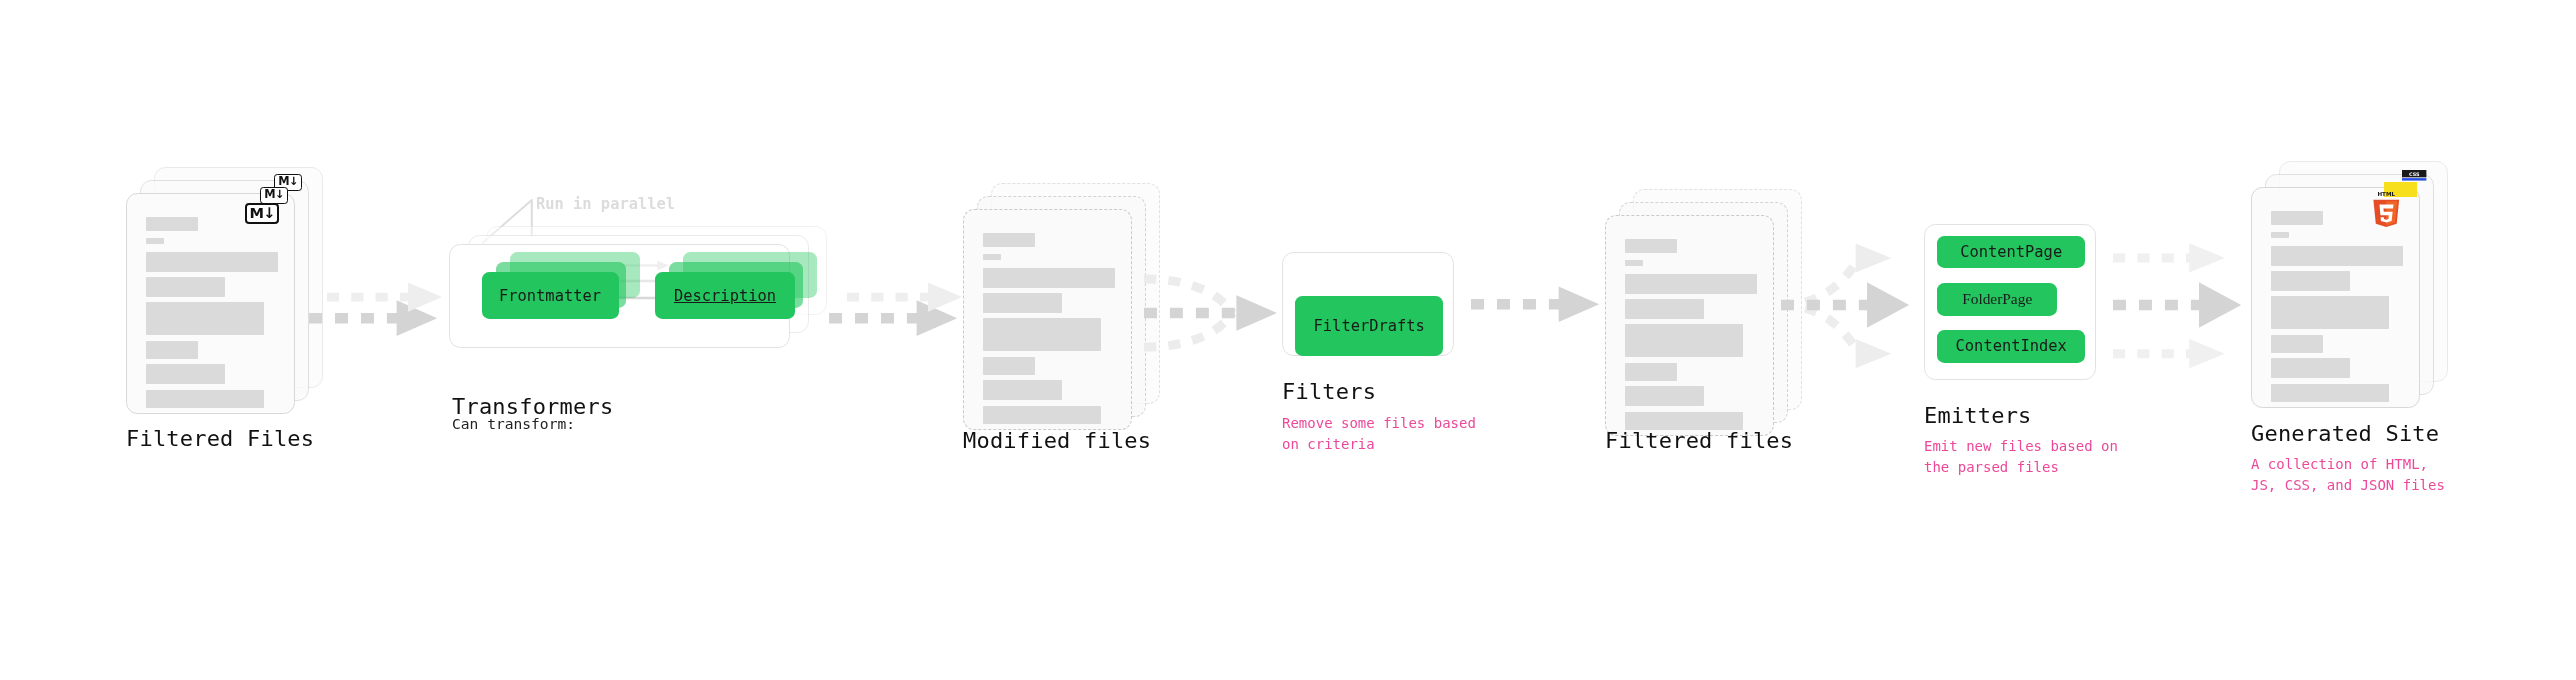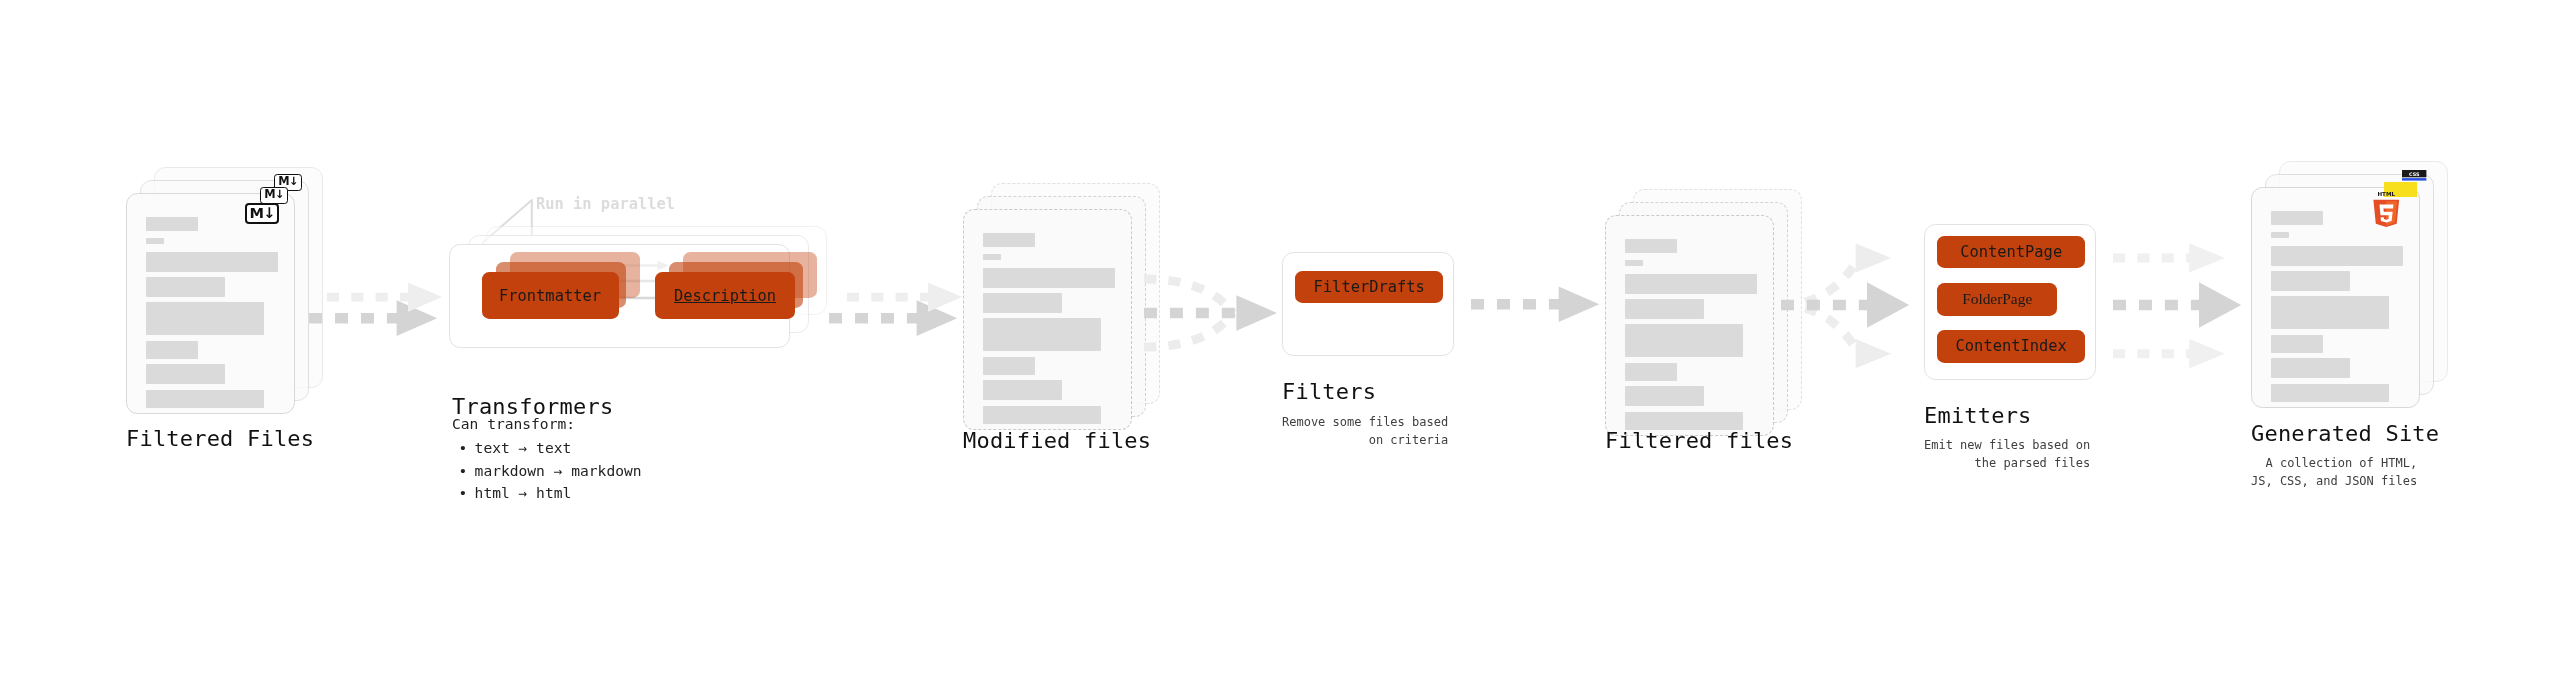--- a/index.html
+++ b/index.html
@@ -55,42 +55,41 @@
 
   
   .groupbox {
     position: absolute;
     border: 1.6px solid #e2e2e2;
     border-radius: 11.4px;
     background: #ffffff;
   }
   .pill {
     position: absolute;
-    background: #c2410c;
+    background: #22c55e;
     border-radius: 7.3px;
     display: flex; align-items: center; justify-content: center;
     font-size: 15.4px; color: #1a1a1a;
     white-space: nowrap;
   }
 
   
   .title {
     position: absolute;
     font-size: 22px;
     color: #111;
     white-space: nowrap;
     letter-spacing: 0.2px;
   }
   .desc {
     position: absolute;
-    font-size: 12px;
+    font-size: 14px;
     line-height: 1.5;
-    color: #404040;
+    color: #ec4899;
     white-space: pre-line;
-    text-align: right;
   }
   .bullets { position: absolute; font-size: 14.6px; line-height: 1.55; color: #222; }
   .bullets .lead { }
   .bullets ul { list-style: none; margin-top: 1.6px; }
   .bullets li::before { content: "\2022"; margin-right: 7.3px; margin-left: 6.5px; }
 
   .parallel-label {
     position: absolute;
     font-size: 15.4px; color: #dcdcdc;
     white-space: nowrap;
@@ -162,25 +161,20 @@
     <div class="pill" style="left:32.5px; top:46px; width:137px; height:47px;">Frontmatter</div>
 
     <div class="pill" style="left:234px; top:26px; width:134px; height:46px; opacity:.4;"></div>
     <div class="pill" style="left:220px; top:36px; width:134px; height:46px; opacity:.6;"></div>
     <div class="pill" style="left:206px; top:46px; width:140px; height:47px;text-decoration:underline;">Description</div>
   </div>
 
   <div class="title" style="left:452px; top:377px;margin-top:17px;">Transformers</div>
   <div class="bullets" style="left:452px; top:413px;">
     <div class="lead">Can transform:</div>
-    <ul>
-      <li>text → text</li>
-      <li>markdown → markdown</li>
-      <li>html → html</li>
-    </ul>
   </div>
 
   <svg class="abs" style="left:829px; top:276px;" width="138" height="73" viewBox="0 0 170 90">
     <line x1="0" y1="52" x2="112" y2="52" stroke="#d4d4d4" stroke-width="13" stroke-dasharray="16 16"></line>
     <polygon points="108,30 158,52 108,74" fill="#d4d4d4"></polygon>
     <line x1="22" y1="26" x2="126" y2="26" stroke="#eeeeee" stroke-width="11" stroke-dasharray="15 15"></line>
     <polygon points="122,8 164,26 122,44" fill="#eeeeee"></polygon>
   </svg>
 
   <div class="doc-stack" style="left:963px; top:183px;">
@@ -201,21 +195,21 @@
   <div class="title" style="left:963px; top:428px;">Modified files</div>
 
   <svg class="abs" style="left:1144px; top:264px;" width="154" height="98" viewBox="0 0 190 120">
     <path d="M 0 18 Q 78 18 110 60" fill="none" stroke="#ececec" stroke-width="11" stroke-dasharray="15 15"></path>
     <path d="M 0 102 Q 78 102 110 60" fill="none" stroke="#ececec" stroke-width="11" stroke-dasharray="15 15"></path>
     <line x1="0" y1="60" x2="118" y2="60" stroke="#d4d4d4" stroke-width="13" stroke-dasharray="16 16"></line>
     <polygon points="114,38 164,60 114,82" fill="#d4d4d4"></polygon>
   </svg>
 
   <div class="groupbox" style="left:1282px; top:252px; width:172px; height:104px;">
-    <div class="pill" style="left:12.2px; top:18px; width:148px; height:32px;">FilterDrafts</div>
+    <div class="pill" style="left:12.2px; top:43px; width:148px; height:60px;">FilterDrafts</div>
   </div>
   <div class="title" style="left:1282px; top:379px;">Filters</div>
   <div class="desc" style="left:1282px; top:413px;">Remove some files based
 on criteria</div>
 
   <svg class="abs" style="left:1471px; top:283px;" width="138" height="49" viewBox="0 0 170 60">
     <line x1="0" y1="26" x2="112" y2="26" stroke="#d4d4d4" stroke-width="13" stroke-dasharray="16 16"></line>
     <polygon points="108,4 158,26 108,48" fill="#d4d4d4"></polygon>
   </svg>
 

